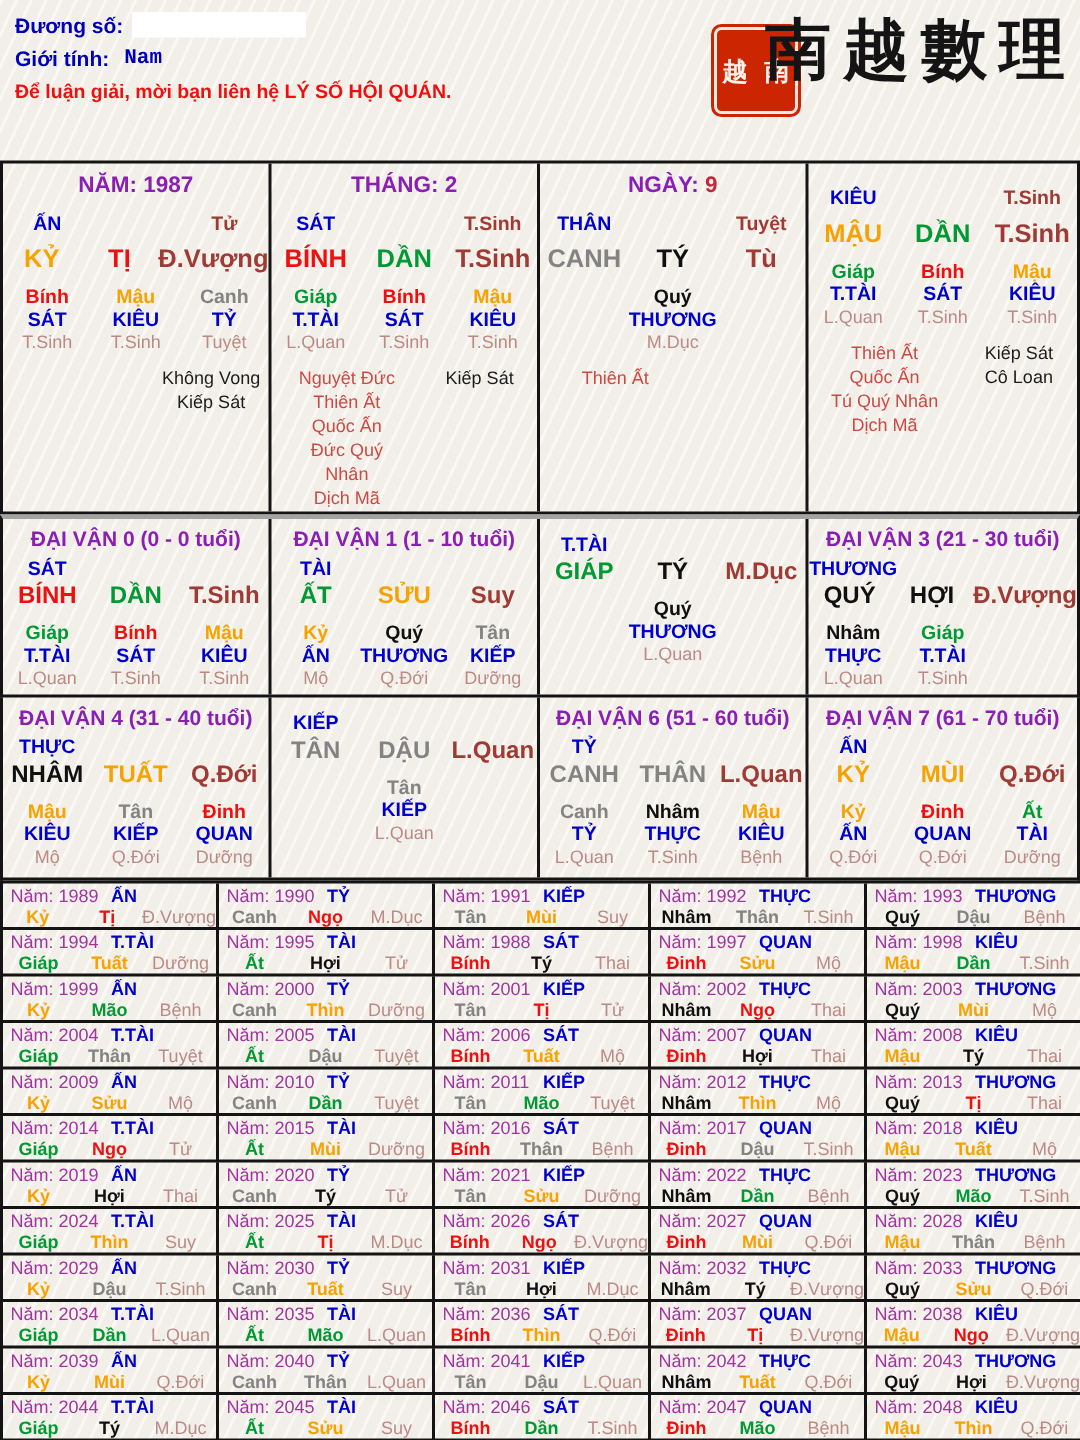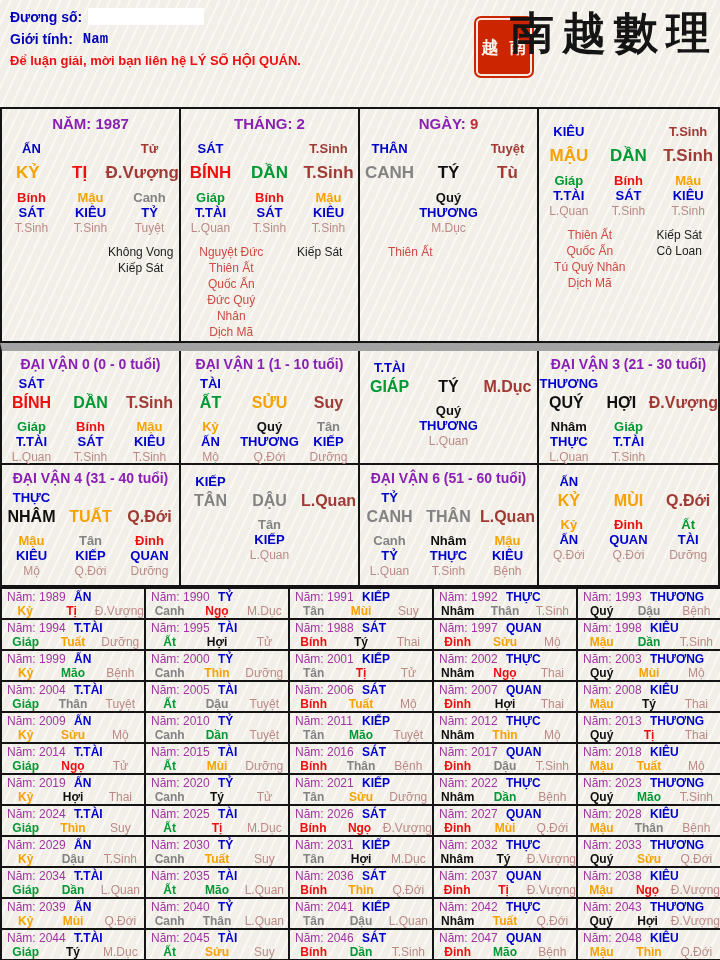--- a/index.html
+++ b/index.html
@@ -49,21 +49,21 @@
   .row-hid{margin-top:7px;}
   .hid-stem{font-size:13px;}
   .hid-term{font-size:13px;}
   .hid-stage{font-size:12px;margin-top:1px;}
   .stars{display:flex;margin-top:9px;font-size:12px;line-height:16px;}
   .stars > div{flex:1;padding-left:12px;text-align:center;}
   .stars .sred{color:var(--starred);}
   .stars .sblack{color:#1c1c1c;}
   
   .dvrow{height:122px;border-top:none;}
-  .dvrow.first{border-top:8px solid #a3a3a3;}
+  .dvrow.first{border-top:3px solid #a3a3a3;}
   .dvcell{height:100%;padding-top:5px;}
   .dv-title{text-align:center;font-size:14px;font-weight:bold;}
   .dv-term{margin-top:4px;font-size:13px;}
   .dv-main{margin-top:3px;font-size:16px;}
   
   .years{display:grid;grid-template-columns:repeat(5,144px);grid-auto-rows:31px;border-top:2px solid #141414;border-left:2px solid #141414;width:720px;box-sizing:border-box;}
   .ycell{box-sizing:border-box;border-right:2px solid #141414;border-bottom:2px solid #141414;padding-top:1px;overflow:hidden;}
   .yline1{display:flex;font-size:12px;line-height:14px;}
   .ylabel{padding-left:5px;width:67px;color:var(--magenta);white-space:nowrap;}
   .yterm{color:var(--blue);font-weight:bold;}
@@ -433,20 +433,21 @@
           <div class="hid-stage c-rosy">T.Sinh</div>
         </div>
         <div>
           <div class="hid-stem"><span class="c-orange">Mậu</span></div>
           <div class="hid-term c-blue">KIÊU</div>
           <div class="hid-stage c-rosy">Bệnh</div>
         </div>
       </div>
     </div>
     <div class="dvcell">
+      <div class="dv-title c-purple">ĐẠI VẬN 7 (61 - 70 tuổi)</div>
       <div class="row3 dv-term">
         <div><span class="c-blue">ẤN</span></div>
         <div></div>
         <div></div>
       </div>
       <div class="row3 dv-main">
         <div><span class="c-orange">KỶ</span></div>
         <div><span class="c-orange">MÙI</span></div>
         <div><span class="c-maroon">Q.Đới</span></div>
       </div>

